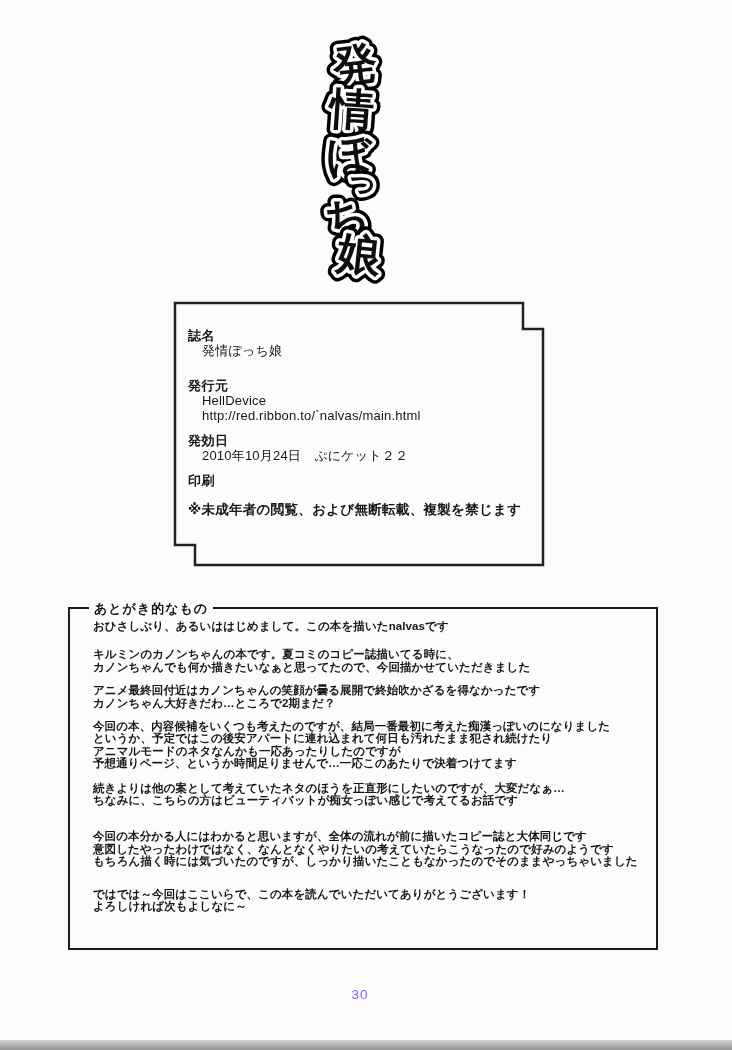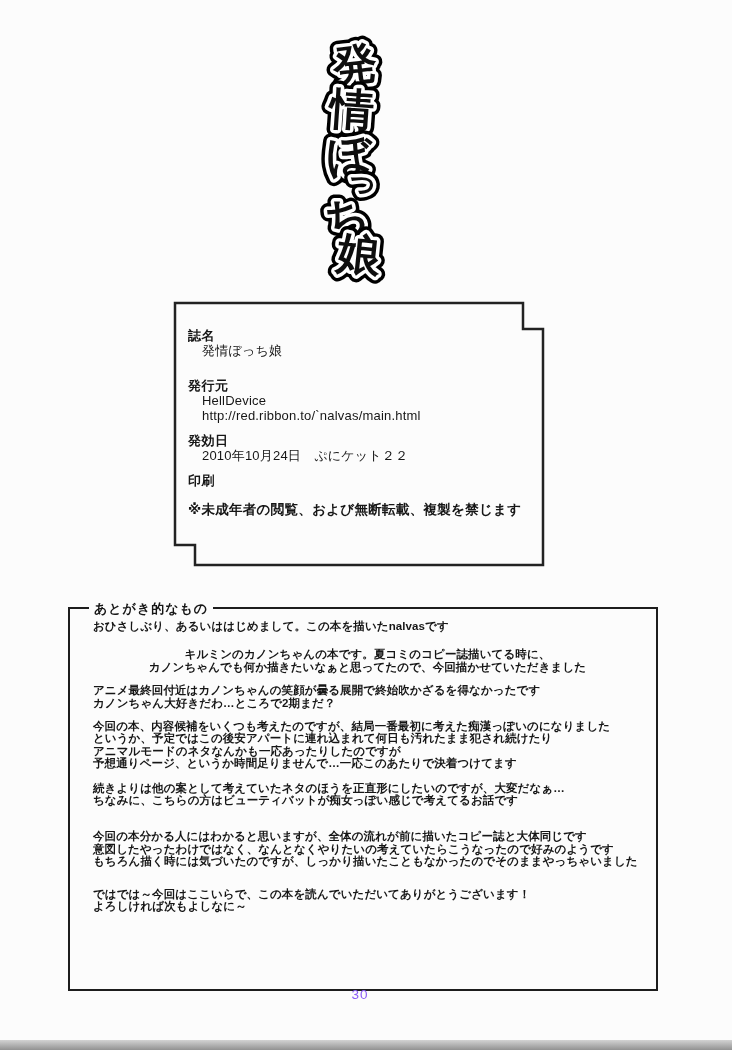--- a/index.html
+++ b/index.html
@@ -28,34 +28,34 @@
   .c-label{font-weight:bold;font-size:13px;line-height:15px;letter-spacing:.5px;}
   .c-values{margin-left:14px;font-weight:normal;font-size:13px;line-height:15px;letter-spacing:.2px;}
   .c-field-1{margin-bottom:20px;}
   .c-field-2{margin-bottom:10px;}
   .c-field-3{margin-bottom:10px;}
   .c-field-4{margin-bottom:0;}
   .c-notice{margin-top:13px;font-weight:bold;font-size:13.5px;letter-spacing:.3px;}
 
   
   .afterword-box{
-    position:absolute;left:68px;top:607px;width:590px;height:384px;
+    position:absolute;left:68px;top:607px;width:590px;height:343px;
     border:2px solid #1d1d1d;box-sizing:border-box;
     padding:11px 14px 0 23px;
   }
   .afterword-heading{
     position:absolute;top:-9px;left:19px;background:#fcfcfc;
     padding:0 5px;font-weight:bold;font-size:13px;letter-spacing:1px;
   }
   .para{
     font-weight:bold;font-size:11.5px;line-height:12.4px;
     letter-spacing:.1px;white-space:nowrap;
   }
   .para-1{margin-bottom:16px;}
-  .para-2{margin-bottom:11px;text-align:center;}
+  .para-2{margin-bottom:11px;}
   .para-3{margin-bottom:11px;}
   .para-4{margin-bottom:12px;}
   .para-5{margin-bottom:24px;}
   .para-6{margin-bottom:20px;}
   .para-7{margin-bottom:20px;}
 
   
   .page-number{
     position:absolute;left:340px;top:987px;width:40px;text-align:center;
     font-size:13.5px;color:#8b5cf6;letter-spacing:1px;

